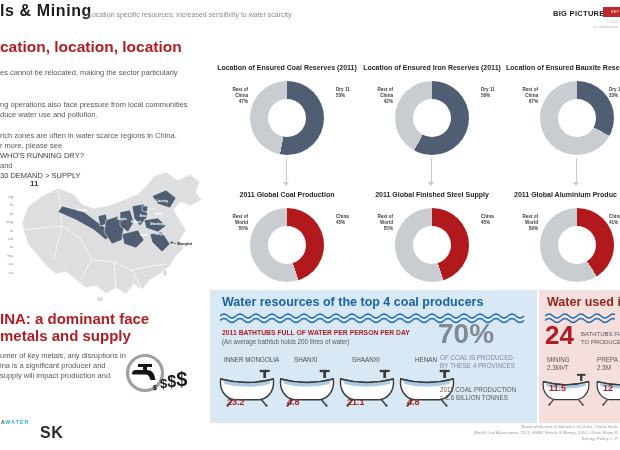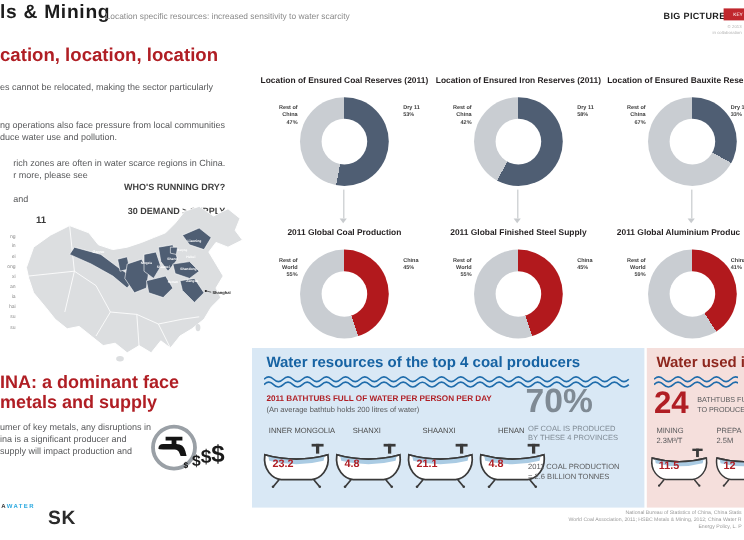--- a/index.html
+++ b/index.html
@@ -11,22 +11,22 @@
   .hd-sub{left:88px;top:11px;font-size:7px;color:#8a8a8a;white-space:nowrap;}
   .hd-brand{left:553px;top:9px;font-size:7.5px;font-weight:bold;letter-spacing:.3px;color:#1c1c1c;white-space:nowrap;}
   .hd-badge{left:603px;top:7px;width:24px;height:10px;background:#c0272d;color:#fff;font-size:4px;
             line-height:10px;text-align:center;white-space:nowrap;}
   .hd-copy{left:500px;top:20px;width:118px;text-align:right;font-size:3.6px;color:#b3b3b3;line-height:4.6px;}
   .hd-copy span{display:block;}
   
   .intro-title{left:0;top:38px;font-size:15.5px;font-weight:bold;color:#b01e24;white-space:nowrap;}
   .para{font-size:7.5px;color:#58595b;line-height:10px;white-space:nowrap;}
   .para span{display:block;}
-  .p1{left:0;top:68px;} .p2{left:0;top:100px;} .p3{left:11px;top:131px;}
-  .bold-dark{font-weight:bold;color:#3f3f3f;text-align:right;}
+  .p1{left:0;top:68px;} .p2{left:0;top:100px;} .p3{left:0;top:131px;}
+  .bold-dark{font-weight:normal;color:#3f3f3f;}
   
   .legend-title{left:0;top:179px;width:20px;text-align:left;font-size:8px;font-weight:bold;color:#3a3a3a;padding-left:30px;}
   .legend{left:0;top:193px;width:13px;text-align:right;font-size:4.2px;color:#8a8a8a;line-height:8.4px;}
   .legend span{display:block;}
   .map{left:14px;top:168px;}
   
   .dom-title{left:0;top:310px;font-size:15px;font-weight:bold;color:#b01e24;line-height:17px;white-space:nowrap;}
   .dom-title span{display:block;}
   .p4{left:0;top:351px;}
   .tap{left:124px;top:352px;}
@@ -47,21 +47,21 @@
   
   .panel-blue{left:210px;top:290px;width:327px;height:133px;background:#d9e8f5;}
   .panel-pink{left:539px;top:290px;width:81px;height:133px;background:#f5dfdc;}
   .pb-head{left:12px;top:5px;font-size:12.5px;font-weight:bold;color:#1763a3;white-space:nowrap;}
   .pk-head{left:8px;top:5px;font-size:12.5px;font-weight:bold;color:#8e271e;white-space:nowrap;}
   .wave{left:10px;top:23px;}
   .pb-cap{left:12px;top:39px;font-size:6.8px;font-weight:bold;color:#b01e24;white-space:nowrap;}
   .pb-sub{left:12px;top:48px;font-size:6.3px;color:#58595b;white-space:nowrap;}
   .prov{top:66px;font-size:6.3px;color:#4a4a4a;white-space:nowrap;}
   .tub{position:absolute;}
-  .tubval{position:absolute;left:9px;top:13px;font-size:9px;font-weight:bold;color:#b01e24;}
+  .tubval{position:absolute;left:9px;top:29px;font-size:9px;font-weight:bold;color:#b01e24;}
   .stat70{left:228px;top:28px;font-size:28px;font-weight:bold;color:#7f8a94;}
   .statlines{left:230px;top:64px;font-size:6.3px;color:#7f8a94;line-height:8px;white-space:nowrap;}
   .statlines span,.prodlines span,.caplines span{display:block;}
   .prodlines{left:230px;top:96px;font-size:6.3px;color:#58595b;line-height:8px;white-space:nowrap;}
   .big24{left:6px;top:30px;font-size:26px;font-weight:bold;color:#b01e24;}
   .caplines{left:42px;top:40px;font-size:6px;color:#58595b;line-height:8px;white-space:nowrap;}
   .ucol{top:66px;font-size:6.3px;color:#58595b;line-height:8px;white-space:nowrap;}
   .ucol span{display:block;}
   
   .logo-top{left:1px;top:419px;font-size:5px;font-weight:bold;letter-spacing:1.2px;white-space:nowrap;}

